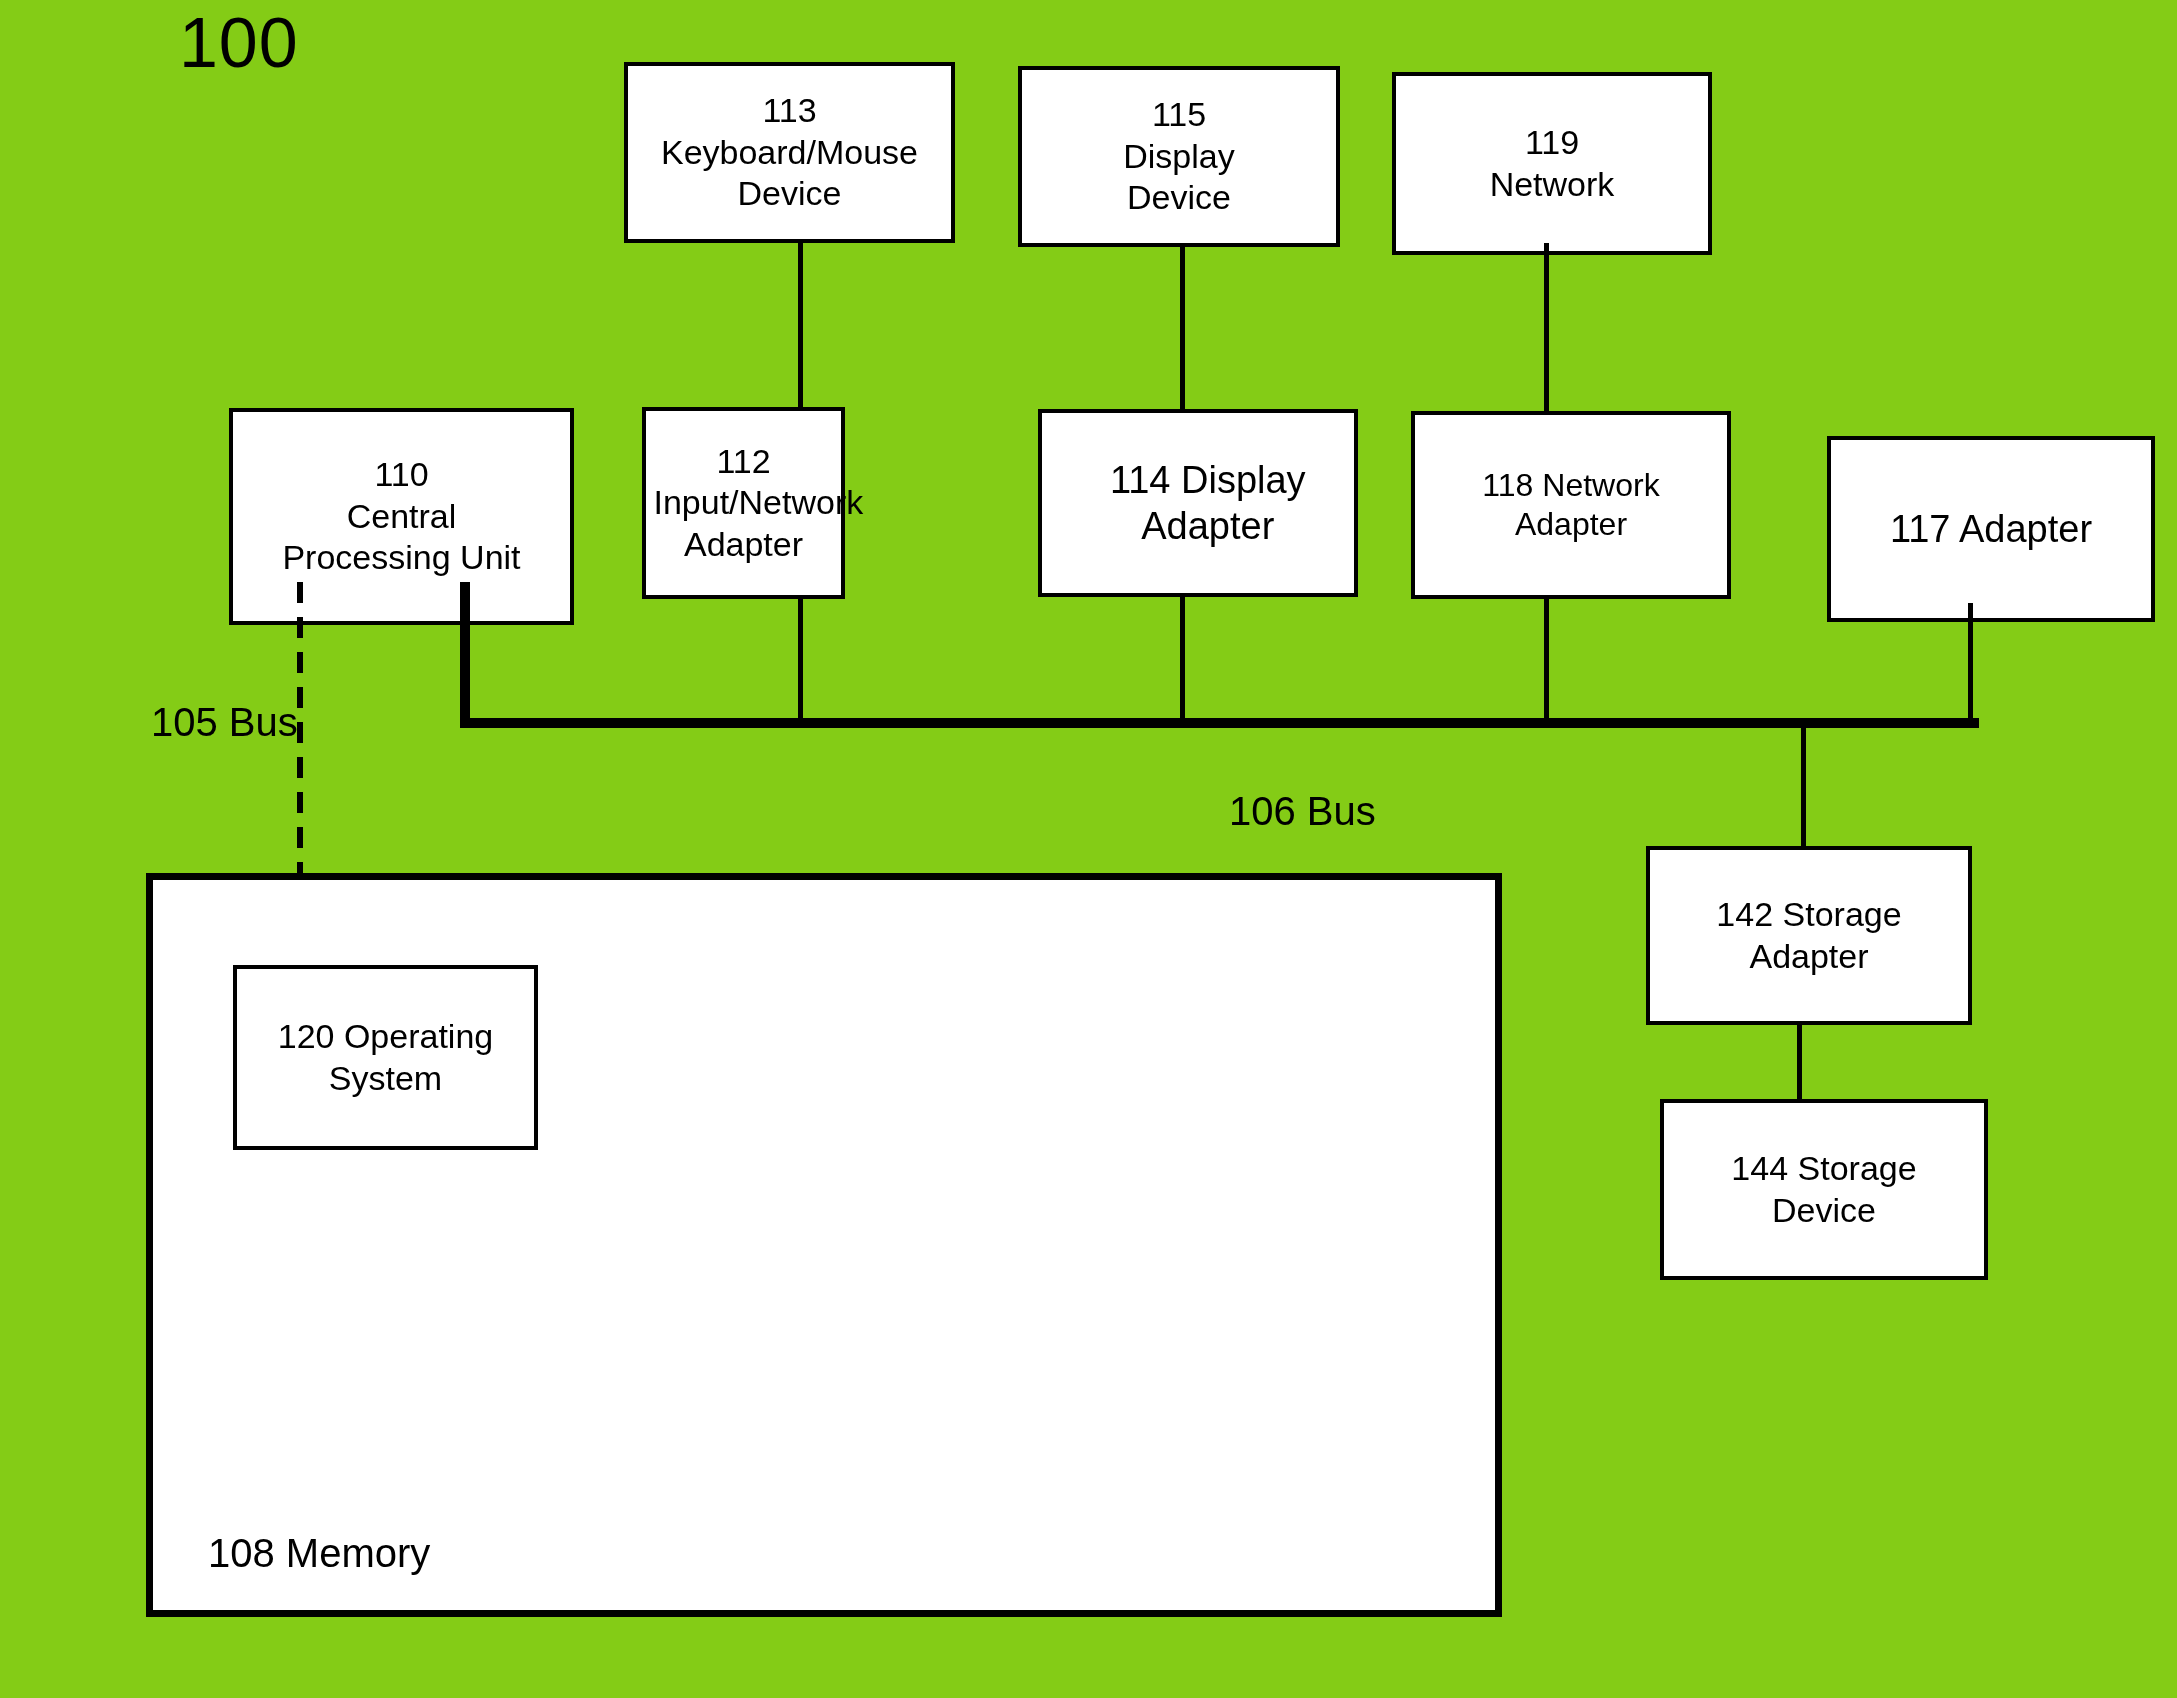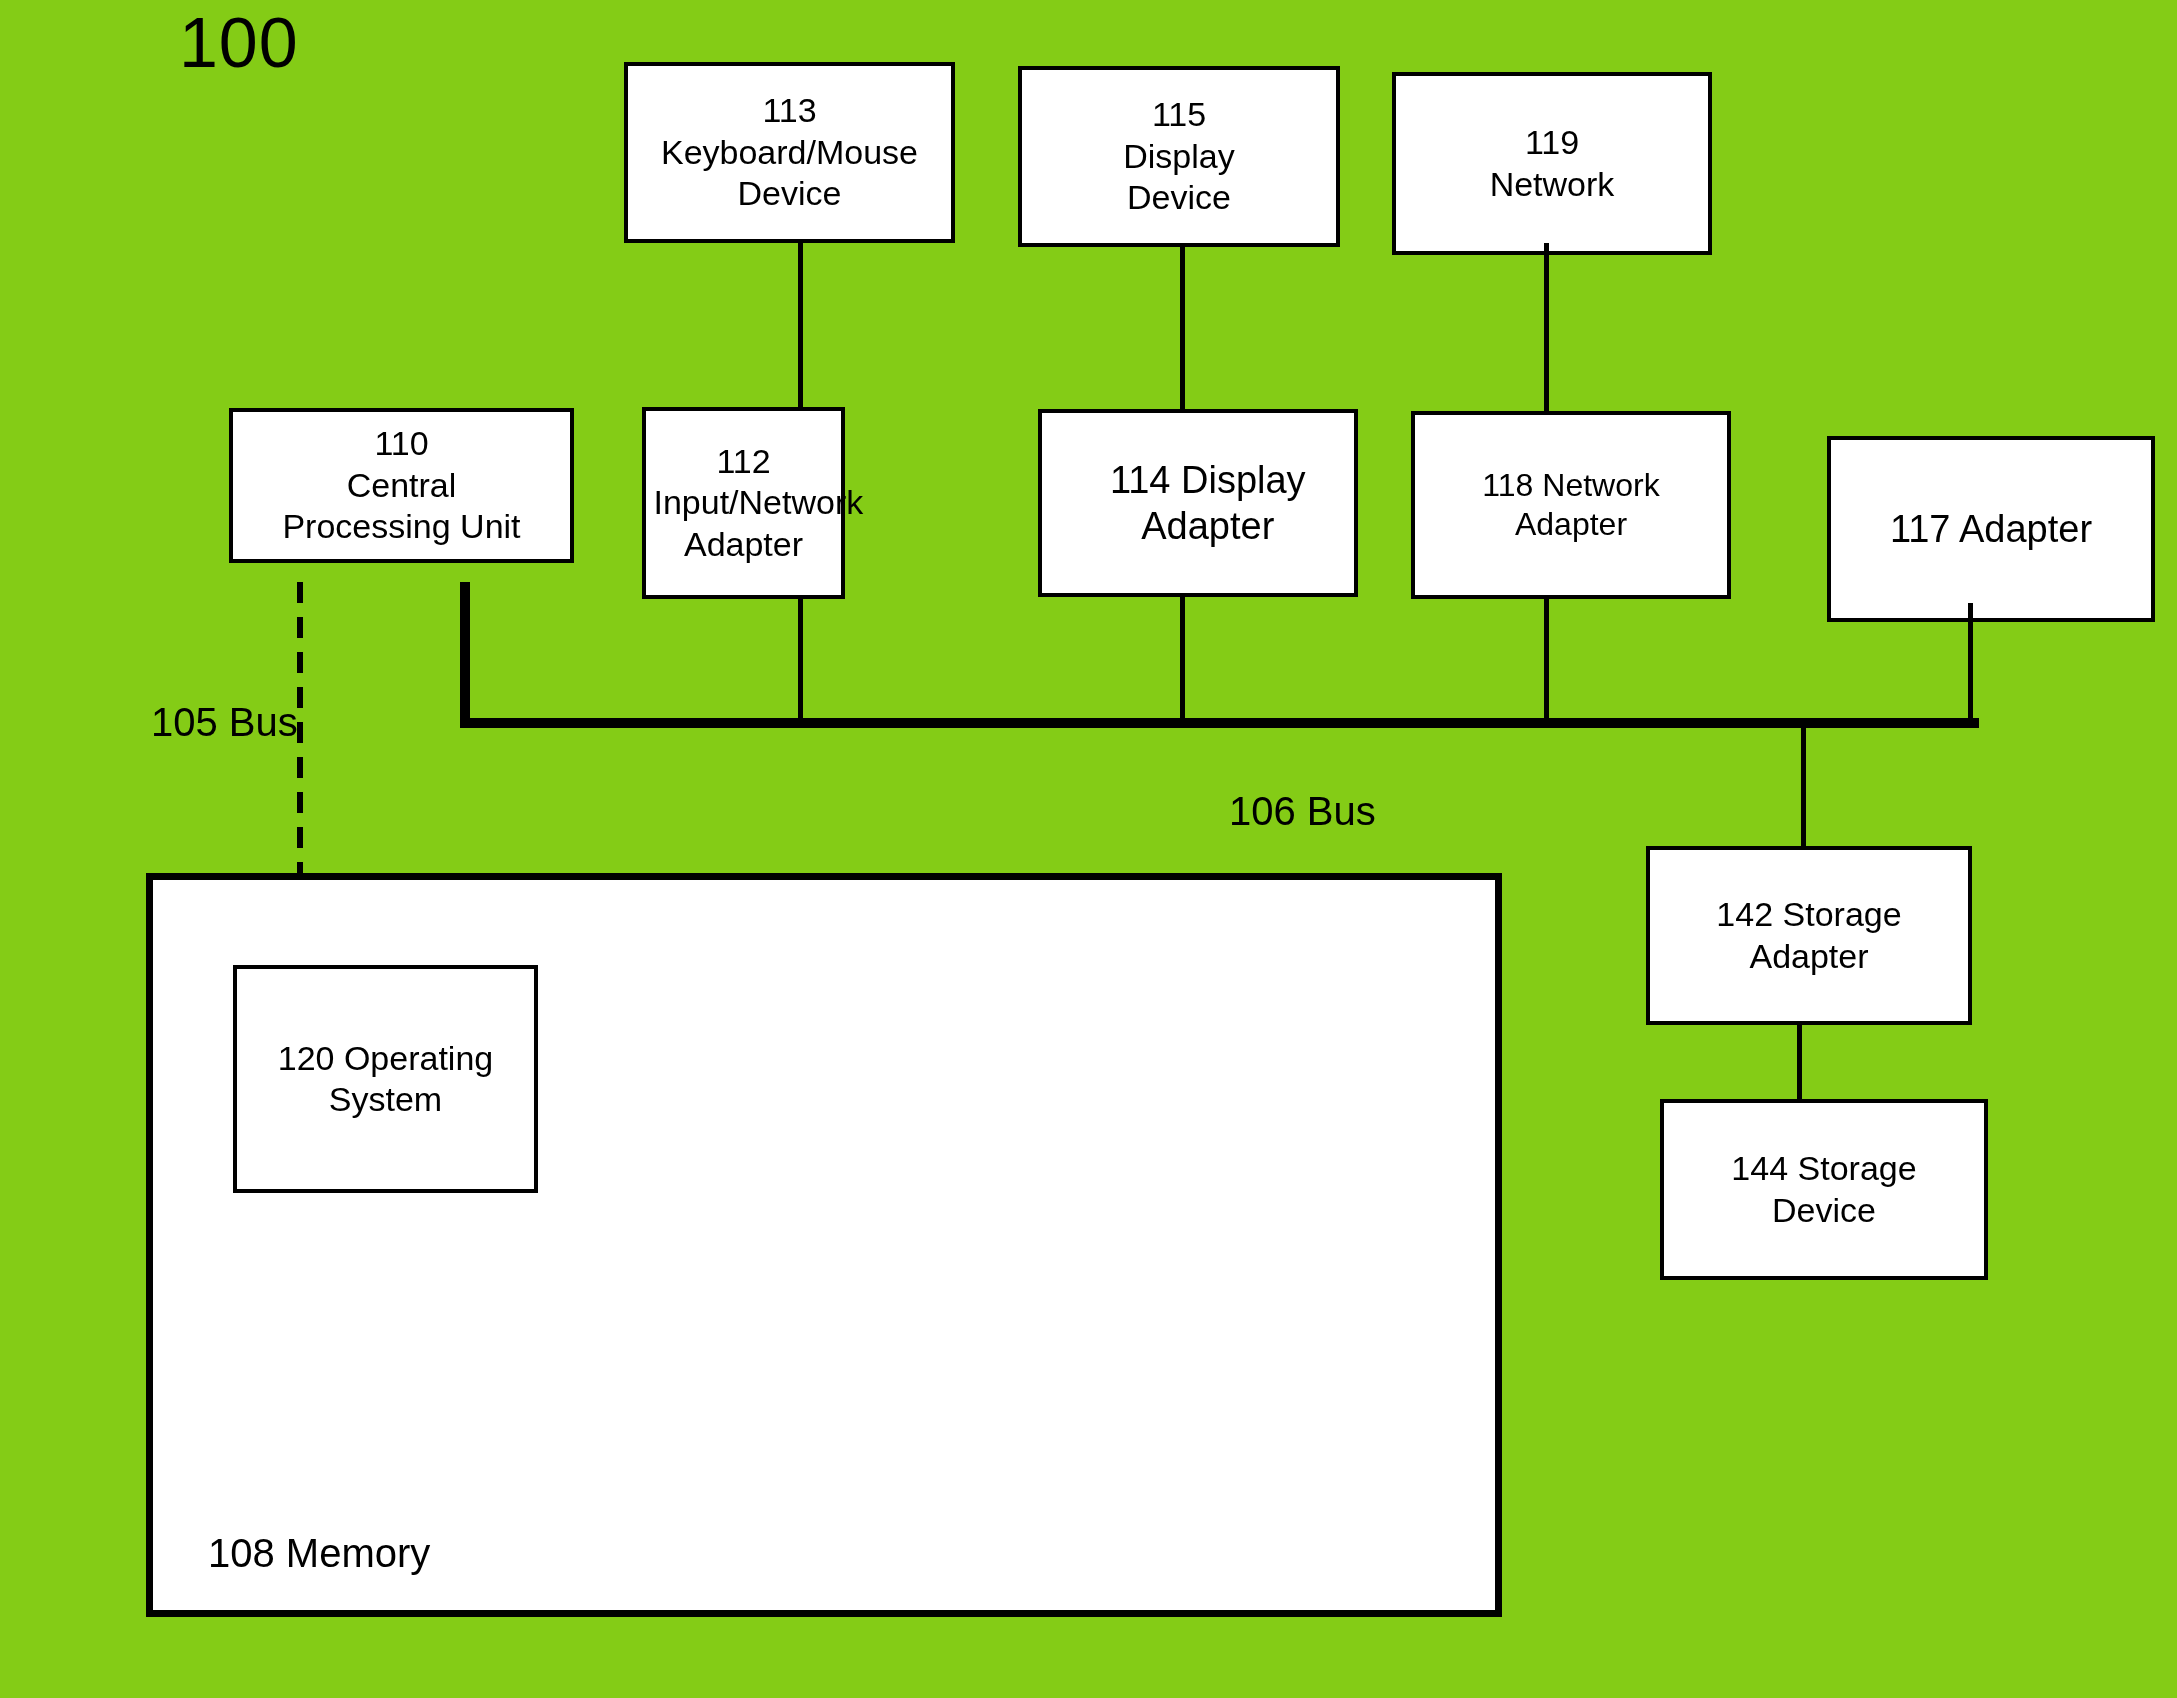--- a/index.html
+++ b/index.html
@@ -132,21 +132,21 @@
     <span class="lines">
       <span class="l">119</span>
       <span class="l">Network</span>
     </span>
   </div>
 
   <div class="vline" style="left:798px; top:243px; height:168px;"></div>
   <div class="vline" style="left:1180px; top:247px; height:164px;"></div>
   <div class="vline" style="left:1544px; top:243px; height:171px;"></div>
 
-  <div class="dbox" style="left:229px; top:408px; width:345px; height:155px;">
+  <div class="dbox" style="left:229px; top:408px; width:345px; height:217px;">
     <span class="lines">
       <span class="l">110</span>
       <span class="l">Central</span>
       <span class="l">Processing Unit</span>
     </span>
   </div>
 
   <div class="dbox" style="left:642px; top:407px; width:203px; height:192px;">
     <span class="lines">
       <span class="l">112</span>
@@ -203,21 +203,21 @@
 
   <div class="dbox" style="left:1660px; top:1099px; width:328px; height:181px;">
     <span class="lines">
       <span class="l">144 Storage</span>
       <span class="l">Device</span>
     </span>
   </div>
 
   <div class="membox" style="left:146px; top:873px; width:1356px; height:744px;">
 
-    <div class="dbox" style="left:80px; top:85px; width:305px; height:228px;justify-content:center;">
+    <div class="dbox" style="left:80px; top:85px; width:305px; height:185px;justify-content:center;">
       <span class="lines">
         <span class="l">120 Operating</span>
         <span class="l">System</span>
       </span>
     </div>
 
     <div class="mem-label">108 Memory</div>
   </div>
 
 </div>

